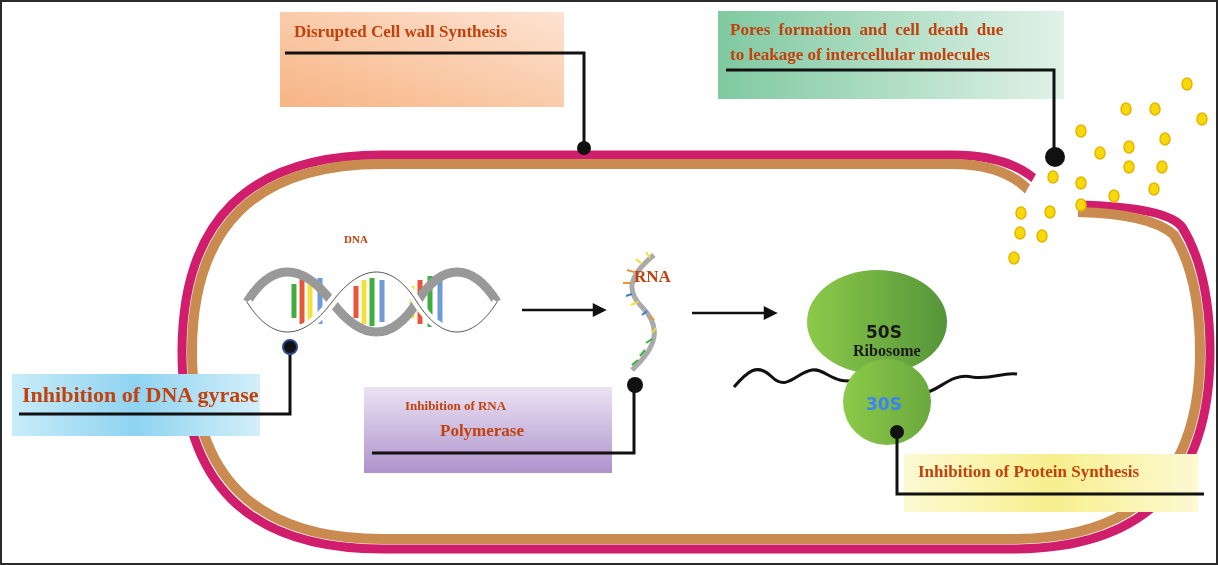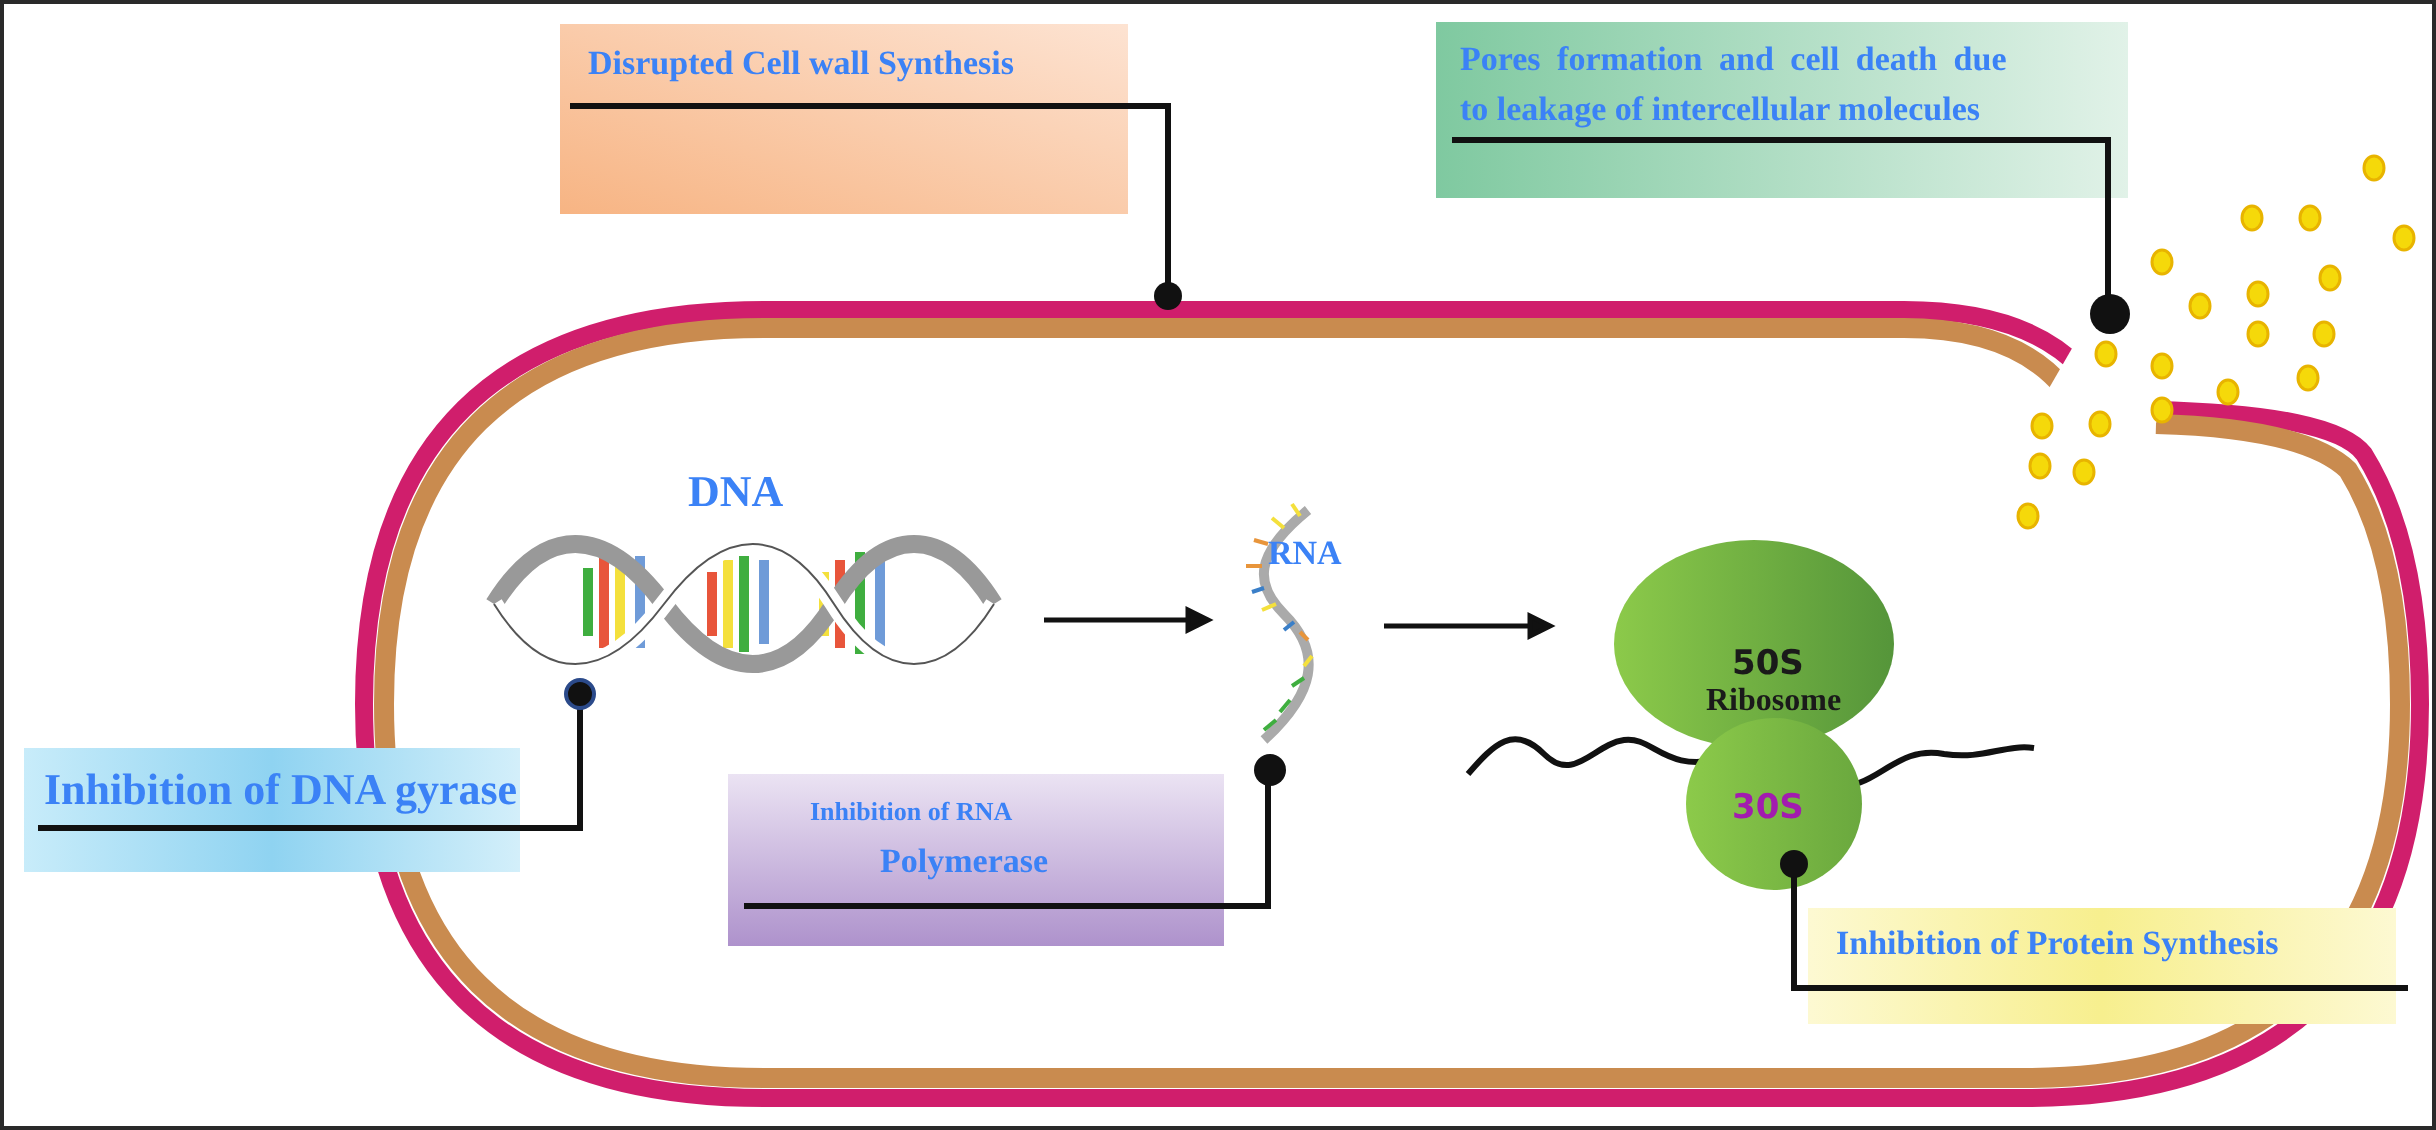--- a/index.html
+++ b/index.html
@@ -1,19 +1,19 @@
 <!DOCTYPE html>
 <html><head>
 <meta charset="utf-8">
 <style>
   html, body { margin:0; padding:0; background:#fff; }
   #stage { position:relative; width:1218px; height:565px; overflow:hidden; background:#fff;
            box-sizing:border-box; border:2px solid #2a2a2a; font-family:"Liberation Serif", serif; }
   svg#art { position:absolute; left:0; top:0; }
-  .label { position:absolute; font-weight:bold; color:#3b82f6; font-family:"Liberation Serif", serif; }
+  .label { position:absolute; font-weight:bold; color:#c2410c; font-family:"Liberation Serif", serif; }
 </style>
 </head>
 <body>
 
 <div id="stage">
 
   <svg id="art" width="1218" height="565" viewBox="0 0 1218 565">
     <defs>
       <linearGradient id="g50" x1="0" x2="1" y1="0" y2="0">
         <stop offset="0" stop-color="#8cca4a"></stop>
@@ -149,24 +149,24 @@
       <circle cx="288" cy="345" r="7" stroke="#2b4a8a" stroke-width="2"></circle>
       <circle cx="633" cy="383" r="8"></circle>
       <circle cx="895" cy="430" r="7"></circle>
     </g>
   </svg>
 
   <div class="label" style="left:292px;top:20px;font-size:17px;">Disrupted Cell wall Synthesis</div>
   <div class="label" style="left:728px;top:18px;font-size:17px;word-spacing:4px;">Pores formation and cell death due</div>
   <div class="label" style="left:728px;top:43px;font-size:17px;">to leakage of intercellular molecules</div>
 
-  <div class="label" style="left:342px;top:231px;font-size:22px;">DNA</div>
+  <div class="label" style="left:342px;top:231px;font-size:11px;">DNA</div>
   <div class="label" style="left:632px;top:229px;font-size:17px;margin-top:36px;">RNA</div>
 
   <div class="label" style="left:864px;top:320px;font-size:17px;font-family:'DejaVu Sans',sans-serif;color:#1a1a1a;">50S</div>
   <div class="label" style="left:851px;top:340px;font-size:16px;color:#1a1a1a;font-family:Liberation Serif, serif;">Ribosome</div>
-  <div class="label" style="left:864px;top:392px;font-size:17px;font-family:'DejaVu Sans',sans-serif;color:#a21caf;">30S</div>
+  <div class="label" style="left:864px;top:392px;font-size:17px;font-family:'DejaVu Sans',sans-serif;color:#3b82f6;">30S</div>
 
   <div class="label" style="left:20px;top:380px;font-size:22px;">Inhibition of DNA gyrase</div>
   <div class="label" style="left:403px;top:396px;font-size:13px;">Inhibition of RNA</div>
   <div class="label" style="left:438px;top:419px;font-size:17px;">Polymerase</div>
   <div class="label" style="left:916px;top:460px;font-size:17px;">Inhibition of Protein Synthesis</div>
 </div>
 
 </body></html>

